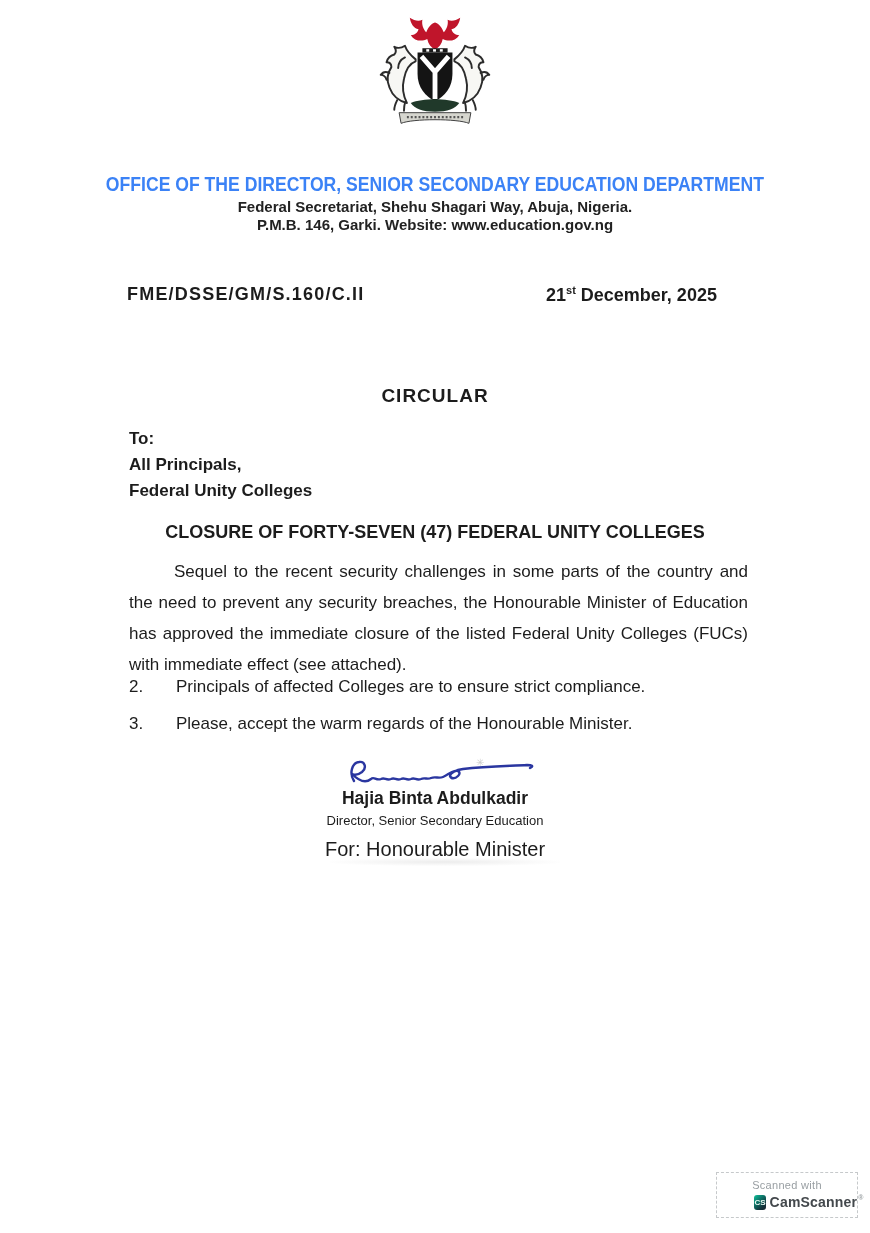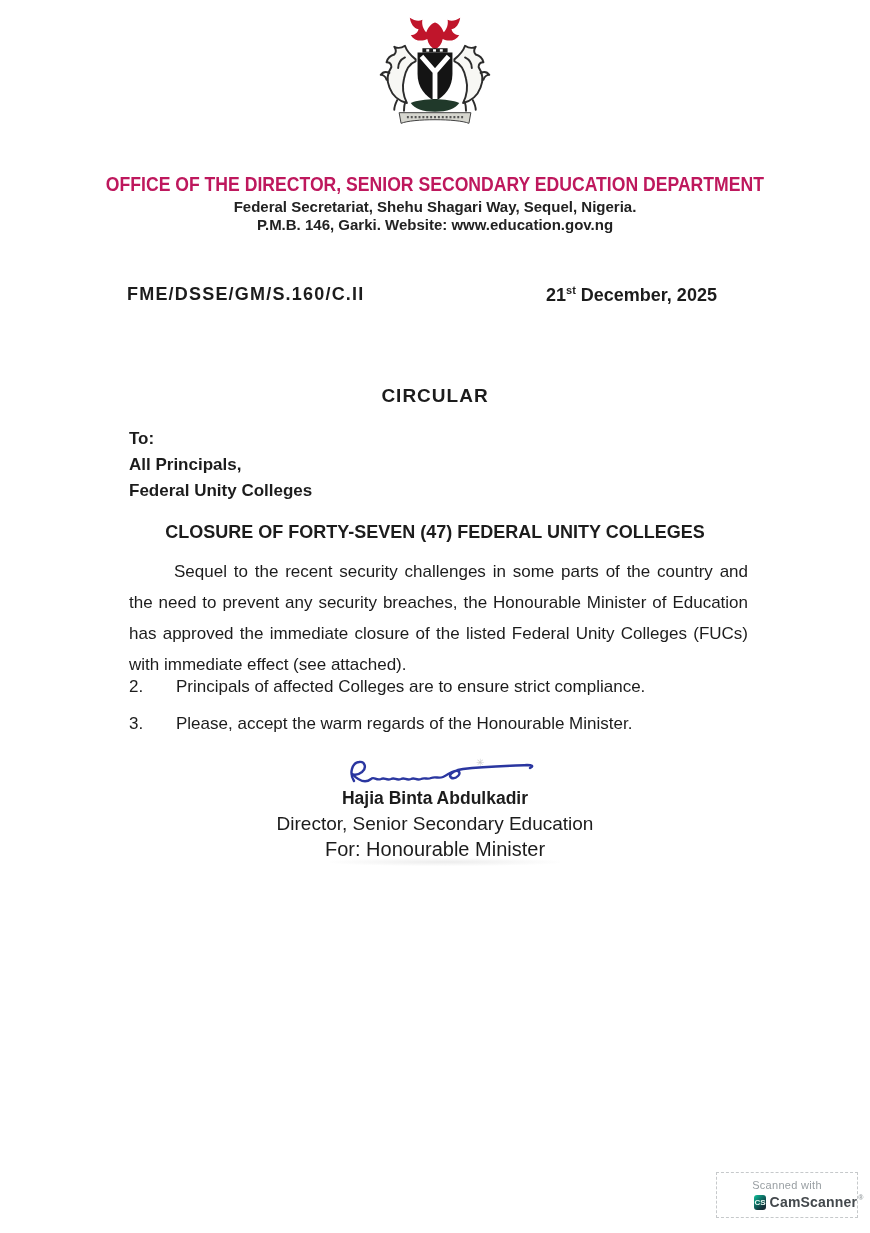--- a/index.html
+++ b/index.html
@@ -7,21 +7,21 @@
        font-family:"Liberation Sans", sans-serif;color:#1c1c1c;}
   .page{position:absolute;inset:0;background:#ffffff;filter:blur(0.25px);}
   .abs{position:absolute;}
   .center{left:0;right:0;text-align:center;}
 
   
   .crest{left:372px;top:12px;width:126px;height:118px;}
   .ministry{top:129px;font-weight:bold;color:#1b4734;font-size:44px;letter-spacing:-1px;
             white-space:nowrap;}
   .ministry span{display:inline-block;transform:scaleX(0.82);transform-origin:center;}
-  .office{top:173px;font-weight:bold;color:#be185d;font-size:20px;white-space:nowrap;}
+  .office{top:173px;font-weight:bold;color:#3b82f6;font-size:20px;white-space:nowrap;}
   .office span{display:inline-block;transform:scaleX(0.88);transform-origin:center;}
   .addr1{top:198px;font-weight:bold;font-size:15px;color:#222;}
   .addr2{top:216px;font-weight:bold;font-size:15px;color:#222;}
 
   
   .ref-no{left:127px;top:284px;font-weight:bold;font-size:18px;letter-spacing:1.2px;}
   .ref-date{left:546px;top:284px;font-weight:bold;font-size:18px;}
   .ref-date sup{font-size:11px;vertical-align:super;}
 
   
@@ -33,21 +33,21 @@
   .para1{left:129px;top:556px;width:619px;font-size:17px;line-height:31px;
          text-align:justify;text-indent:45px;}
   .item{left:129px;width:640px;font-size:17px;display:flex;}
   .item-2{top:677px;}
   .item-3{top:714px;}
   .item .num{width:47px;flex:0 0 47px;}
 
   
   .sig-svg{left:340px;top:756px;width:205px;height:36px;}
   .sig-name{top:788px;font-weight:bold;font-size:17.5px;}
-  .sig-title{top:813px;font-size:19px;}
+  .sig-title{top:813px;font-size:13px;}
   .sig-for{top:838px;font-size:20px;}
   .speck{left:476px;top:757px;width:10px;height:10px;color:#cccccc;font-size:10px;}
   .speck::before{content:"\2733";}
 
   .smudge{left:330px;top:858px;width:230px;height:8px;
           background:radial-gradient(ellipse at center,#ececec 0%,rgba(255,255,255,0) 75%);}
 
   
   .badge{left:716px;top:1172px;width:142px;height:46px;border:1.5px dashed #c6c9cb;
          background:#ffffff;box-sizing:border-box;padding-top:6px;filter:none;}
@@ -92,21 +92,21 @@
 
     <path fill="#20392a" d="M40,93 C52,88 78,88 90,93 C86,99 78,102 65,102 C52,102 44,99 40,93 Z"></path>
 
     <g>
       <path fill="#d6d6cf" stroke="#3c3c3c" stroke-width="1" d="M28,103 L102,103 L100,114 C88,109 42,109 30,114 Z"></path>
       <path d="M36,107.5 L94,107.5" stroke="#555" stroke-width="2.4" stroke-dasharray="2 2" fill="none"></path>
     </g>
   </svg>
 
   <div class="abs center office"><span>OFFICE OF THE DIRECTOR, SENIOR SECONDARY EDUCATION DEPARTMENT</span></div>
-  <div class="abs center addr1">Federal Secretariat, Shehu Shagari Way, Sequel, Nigeria.</div>
+  <div class="abs center addr1">Federal Secretariat, Shehu Shagari Way, Abuja, Nigeria.</div>
   <div class="abs center addr2">P.M.B. 146, Garki. Website: www.education.gov.ng</div>
 
   <div class="abs ref-no">FME/DSSE/GM/S.160/C.II</div>
   <div class="abs ref-date"><span>21</span><sup>st</sup><span> December, 2025</span></div>
 
   <div class="abs center circular">CIRCULAR</div>
 
   <div class="abs to-block">
     <div>To:</div>
     <div>All Principals,</div>

